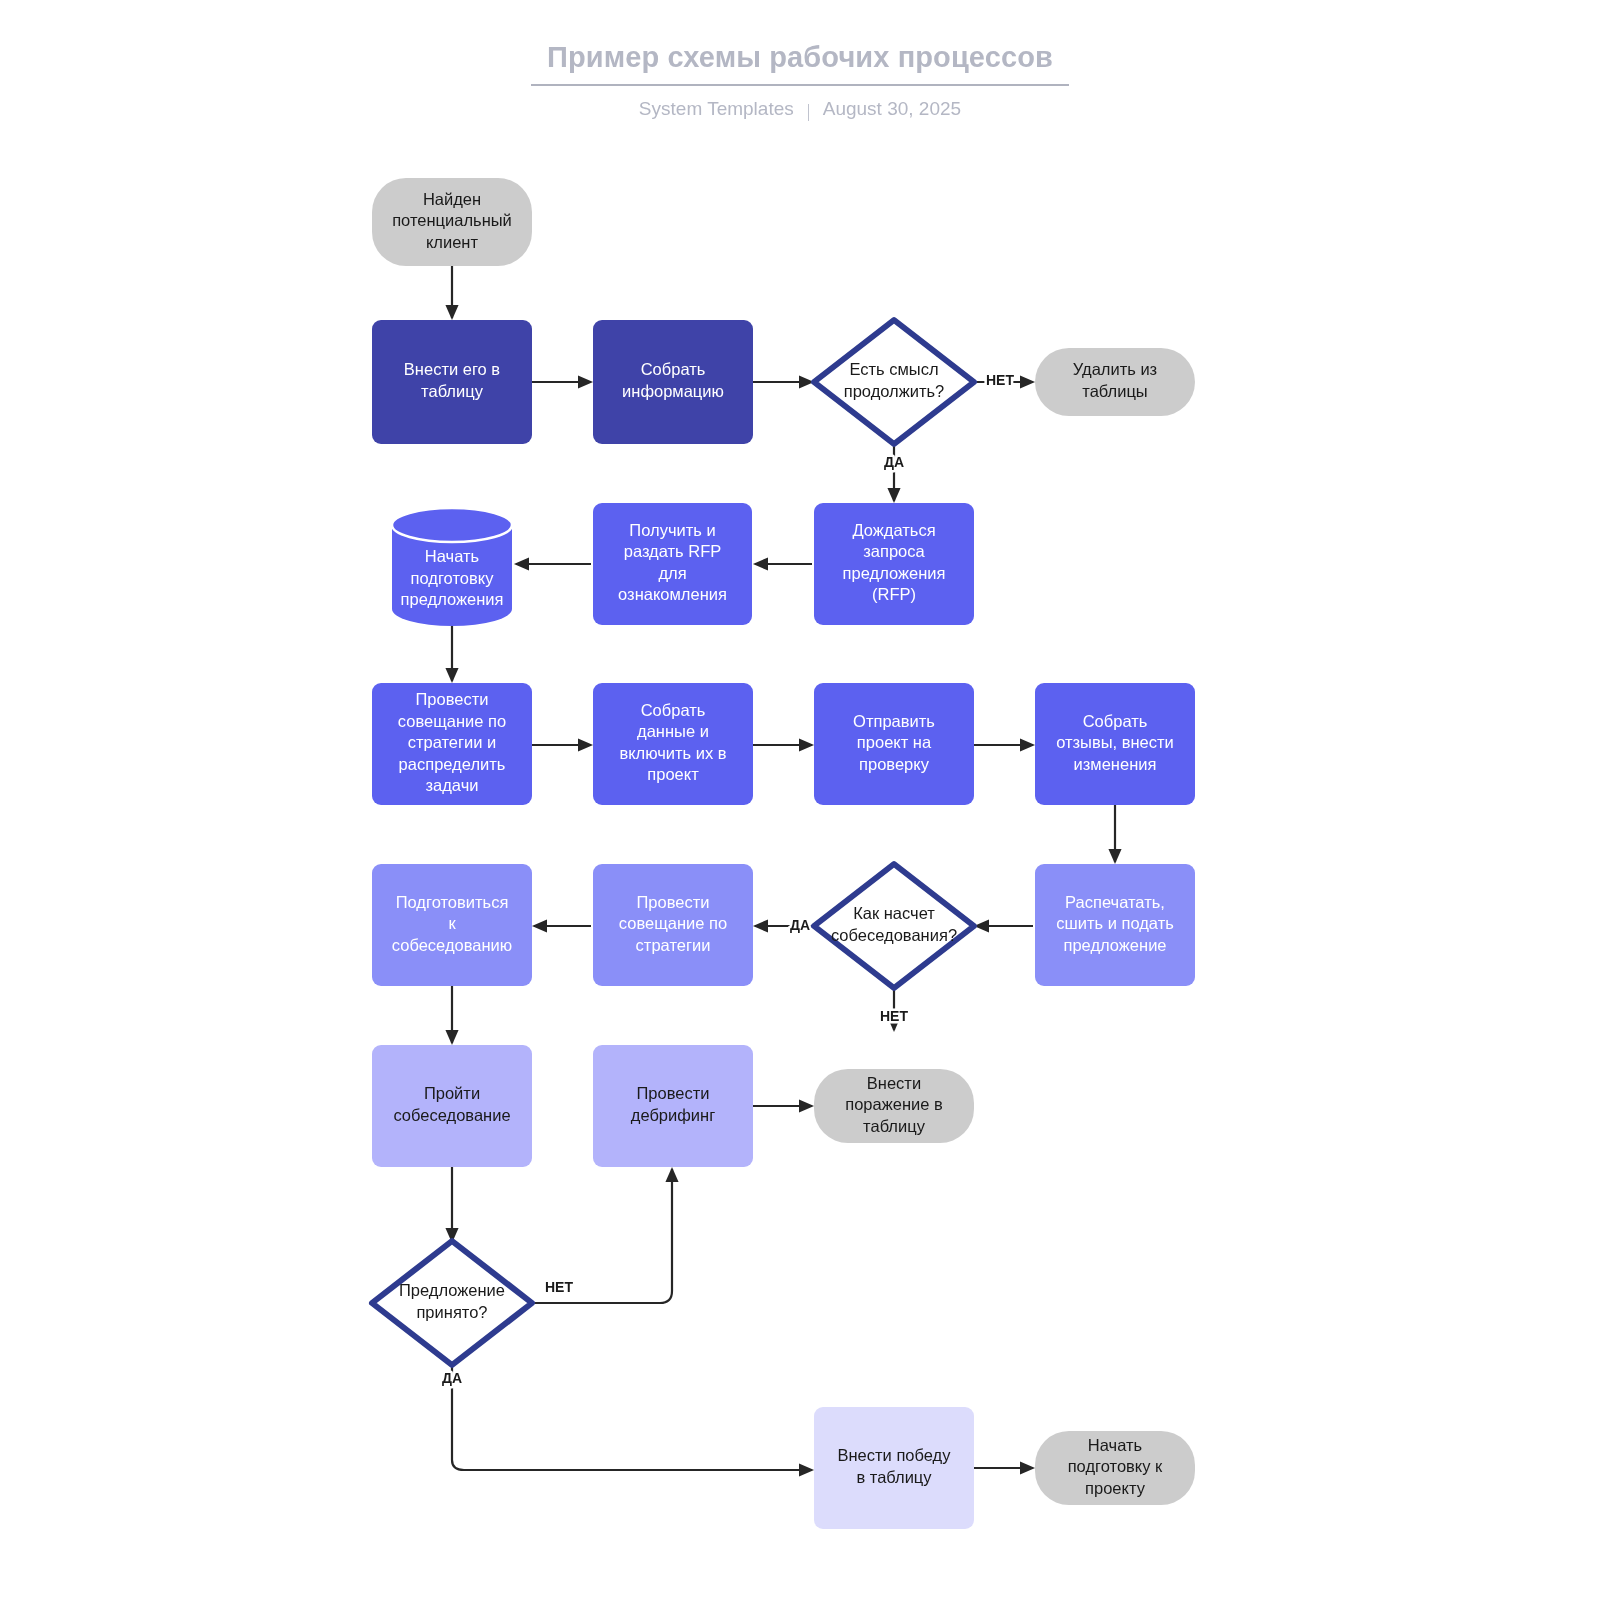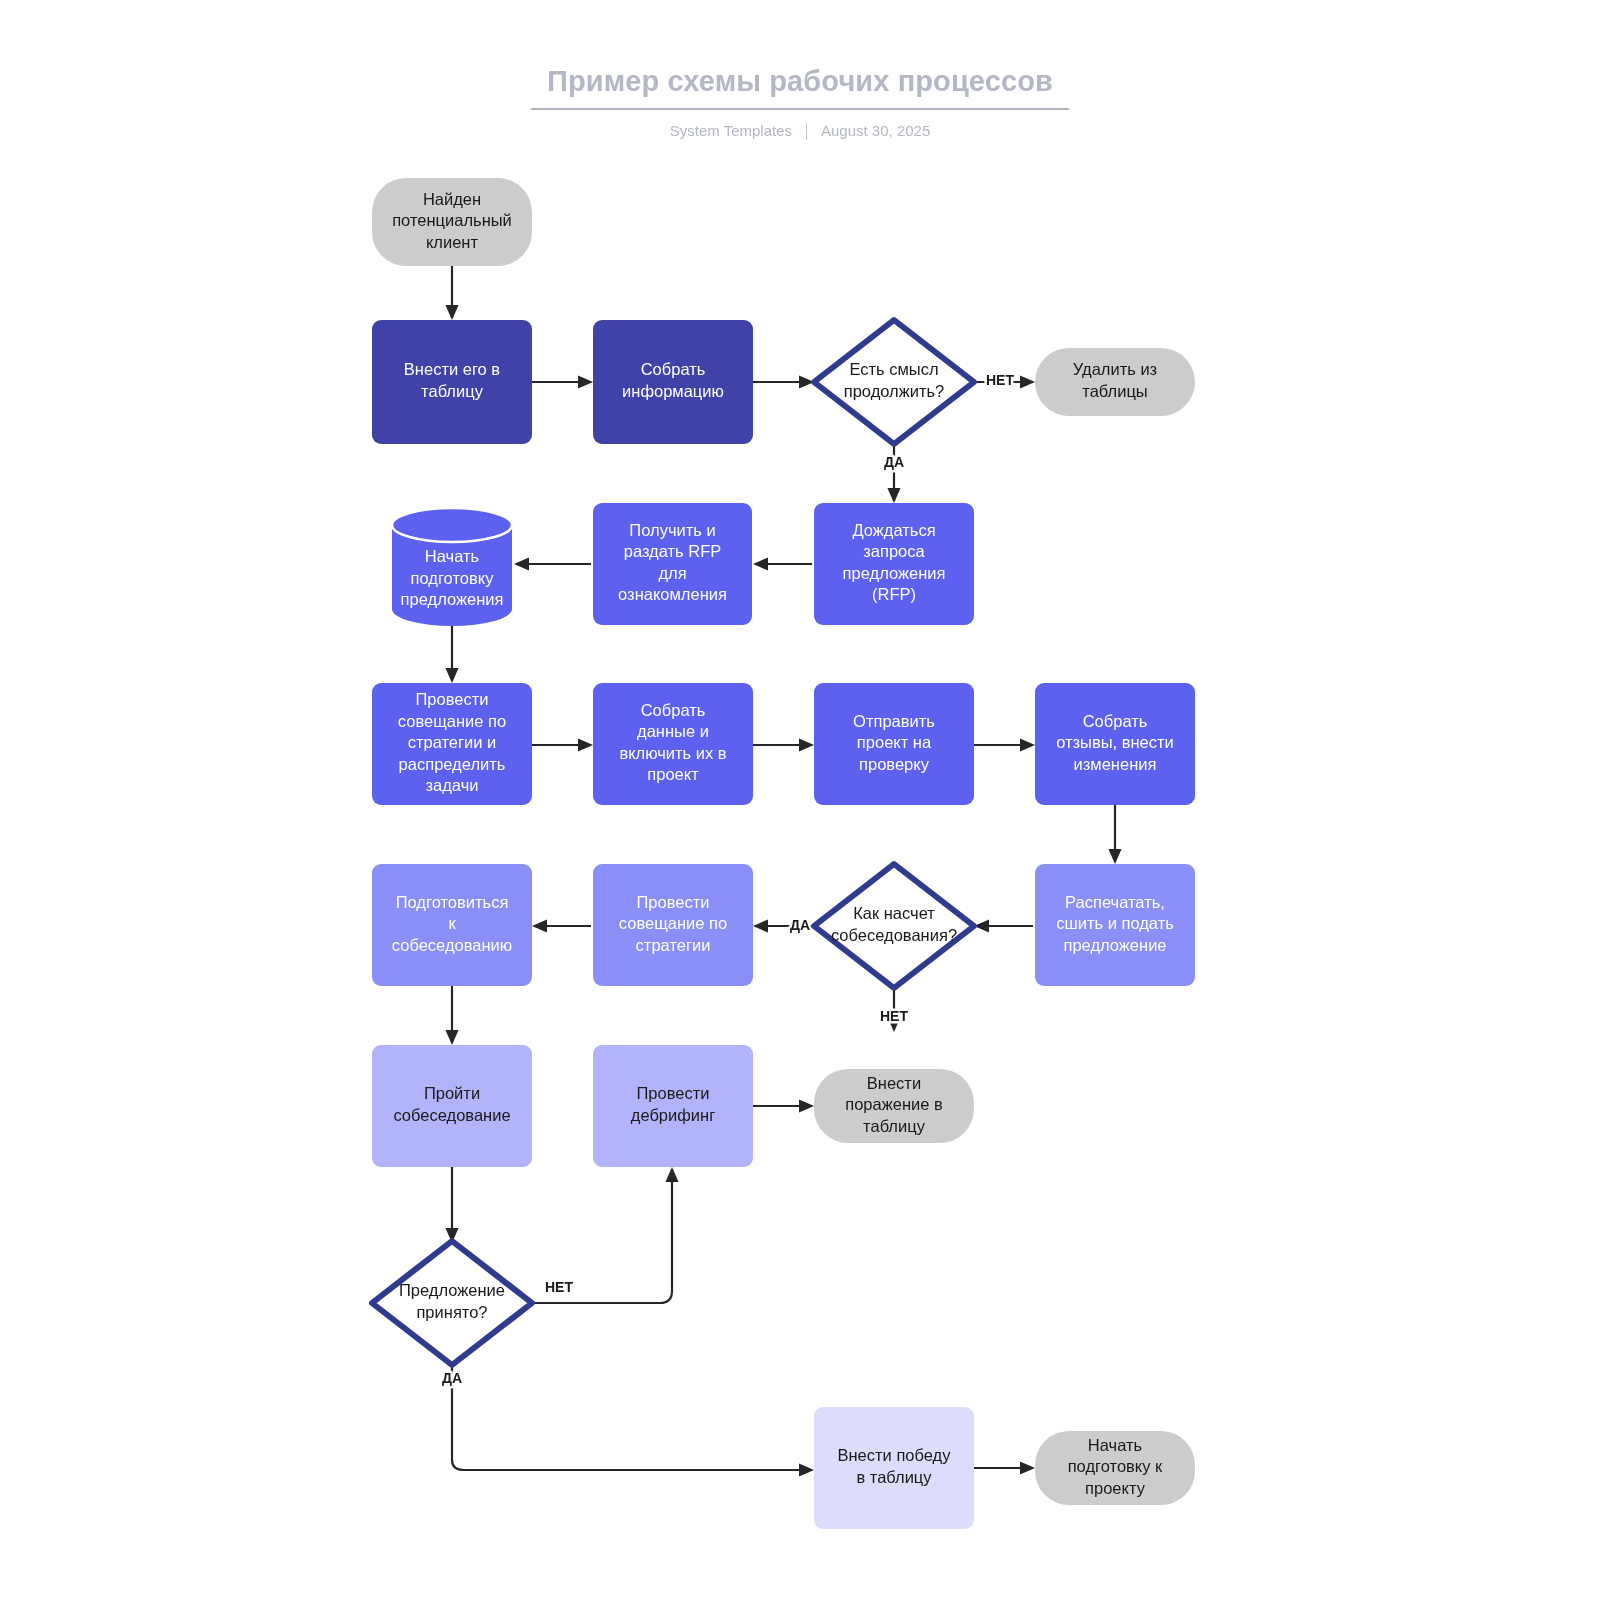--- a/index.html
+++ b/index.html
@@ -9,28 +9,28 @@
     background:#ffffff;
     font-family:"Liberation Sans","DejaVu Sans",sans-serif;
     overflow:hidden;
   }
   #page{position:relative;width:1600px;height:1600px;}
 
   
   .header{position:absolute;left:0;top:0;width:1600px;text-align:center;}
   .doc-title{
     font-size:29px;font-weight:bold;color:#b4b7c4;
-    letter-spacing:.1px;padding-top:66px;line-height:1.1;
+    letter-spacing:.1px;padding-top:42px;line-height:1.1;
   }
   .title-rule{
     width:538px;height:2px;background:#b0b3bf;
     margin:10px auto 0 auto;
   }
   .sub-line{
-    margin-top:12px;font-size:15px;color:#b4b7c4;
+    margin-top:12px;font-size:19px;color:#b4b7c4;
     display:flex;justify-content:center;align-items:flex-end;gap:0px;
   }
   .sub-line .sep{
     display:inline-block;width:1px;height:17px;background:#c0c3ce;
     margin:0 14px;position:relative;top:1px;
   }
 
   
   svg#flow{position:absolute;left:0;top:0;width:1600px;height:1600px;}
   .nodelabel{

